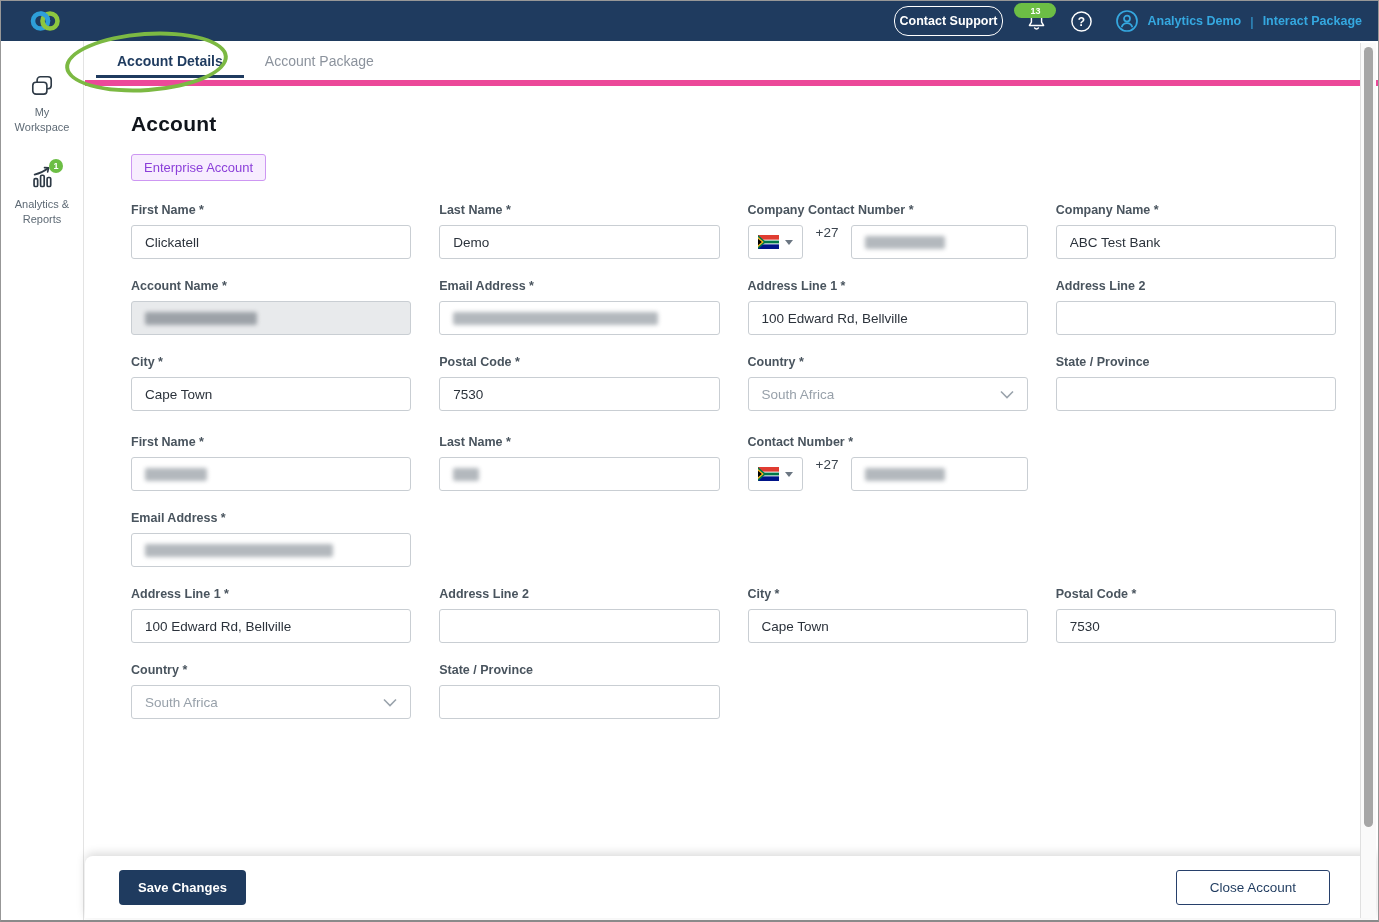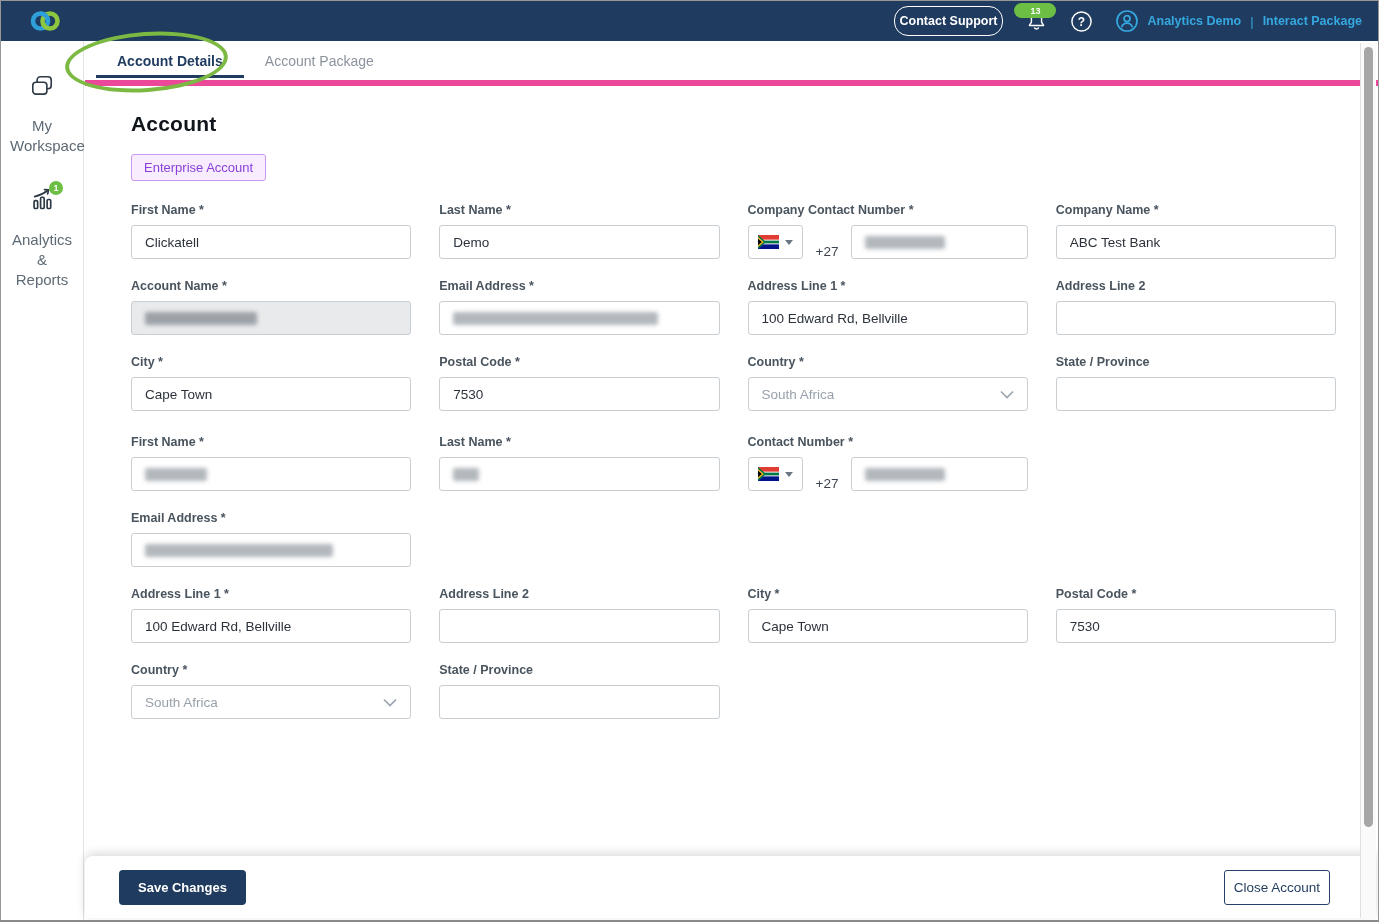--- a/index.html
+++ b/index.html
@@ -34,21 +34,21 @@
   .nav-sep { color:#35A8E0; font-size:13px; margin:0 9px; }
 
   
   .sidebar {
     position:absolute; top:40px; left:0; bottom:0; width:83px;
     background:#fff; border-right:1px solid #E3E3E3; z-index:4;
     display:flex; flex-direction:column; align-items:center; padding-top:32px;
   }
   .side-item { display:flex; flex-direction:column; align-items:center; margin-bottom:30px; cursor:pointer; }
   .side-icon { position:relative; width:28px; height:26px; display:flex; align-items:center; justify-content:center; }
-  .side-label { margin-top:17px; font-size:15px; color:#5E6A75; text-align:center; width:64px; line-height:1.35; }
+  .side-label { margin-top:6px; font-size:11px; color:#5E6A75; text-align:center; width:64px; line-height:1.35; }
   .side-badge {
     position:absolute; top:-6px; right:-7px; width:14px; height:14px;
     background:#6CBE45; border-radius:50%; color:#fff; font-size:9px; font-weight:bold;
     display:flex; align-items:center; justify-content:center;
   }
 
   
   .tabbar {
     position:absolute; top:40px; left:84px; right:0; height:45px;
     background:#fff; border-bottom:6px solid #ec4899;
@@ -94,21 +94,21 @@
     width:100%; height:34px; border:1px solid #C9CED3; border-radius:3px;
     background:#fff; font-family:inherit; font-size:13.5px; color:#2B323B;
     padding:0 13px; outline:none; display:flex; align-items:center;
   }
   input.input { display:block; padding-top:0; padding-bottom:0; }
   .input.disabled { background:#E8EAEC; }
   .redaction { height:13px; border-radius:2px; background:#B3B8BD; filter:blur(2px); display:inline-block; }
   .redaction.dark { background:#9DA2A8; }
   .select-box { justify-content:space-between; cursor:pointer; }
   .select-box .sel-text { color:#98A1AA; font-size:13.5px; }
-  .phone-row { display:flex; align-items:flex-end; }
+  .phone-row { display:flex; align-items:flex-start; }
   .flag-select {
     width:55px; height:34px; border:1px solid #C9CED3; border-radius:3px;
     display:flex; align-items:center; justify-content:center; gap:6px; cursor:pointer; background:#fff;
     flex:0 0 auto;
   }
   .caret-down {
     width:0; height:0; border-left:4px solid transparent; border-right:4px solid transparent;
     border-top:5px solid #6B7682;
   }
   .dial-code { font-size:13.5px; color:#3A434D; margin:0 13px; white-space:nowrap; }
@@ -122,21 +122,21 @@
     display:flex; align-items:center; padding:0 46px 0 34px; z-index:10;gap:32px;
   }
   .save-btn {
     background:#1F3B5F; color:#fff; border:none; border-radius:4px;
     font-family:inherit; font-size:13px; font-weight:bold;
     padding:10px 19px; cursor:pointer;
   }
   .footer-spacer { flex:1; }
   .close-btn {
     background:#fff; color:#1F3B5F; border:1px solid #27406B; border-radius:3px;
-    font-family:inherit; font-size:13.5px; padding:9px 9px; cursor:pointer;
+    font-family:inherit; font-size:13.5px; padding:9px 33px; cursor:pointer;
   }
 
   
   .scrollbar {
     position:absolute; top:42px; right:2px; bottom:2px; width:16px;
     background:#FAFAFA; border-left:1px solid #E0E0E0; z-index:20;
   }
   .scroll-thumb {
     position:absolute; top:4px; right:3px; width:9px; height:780px;
     background:#A6A6A6; border-radius:5px; cursor:grab;

